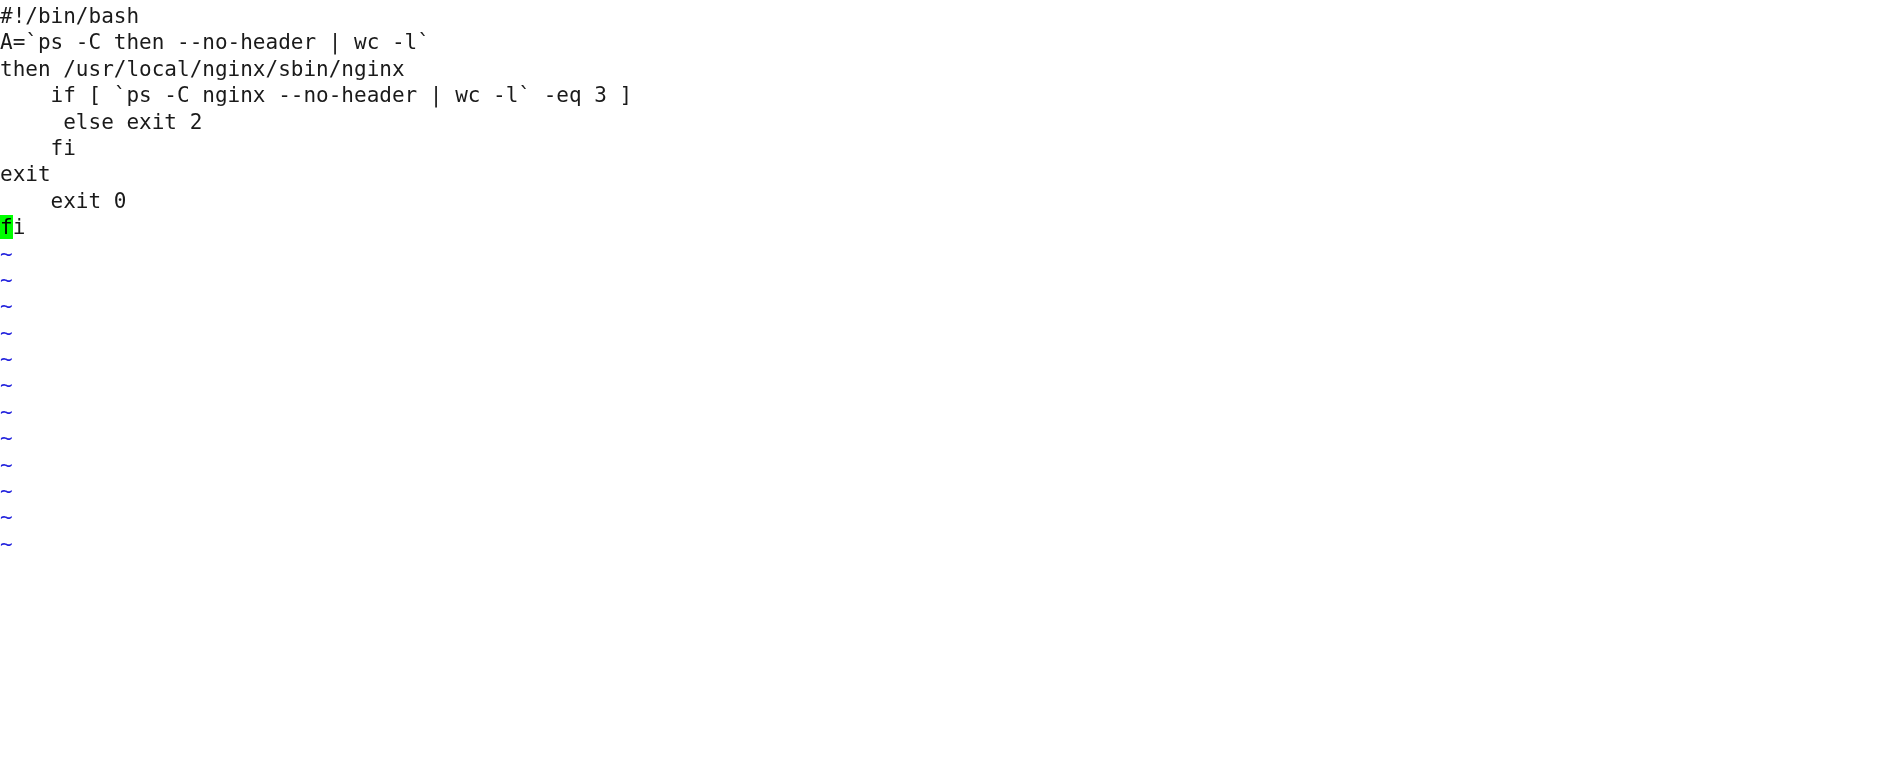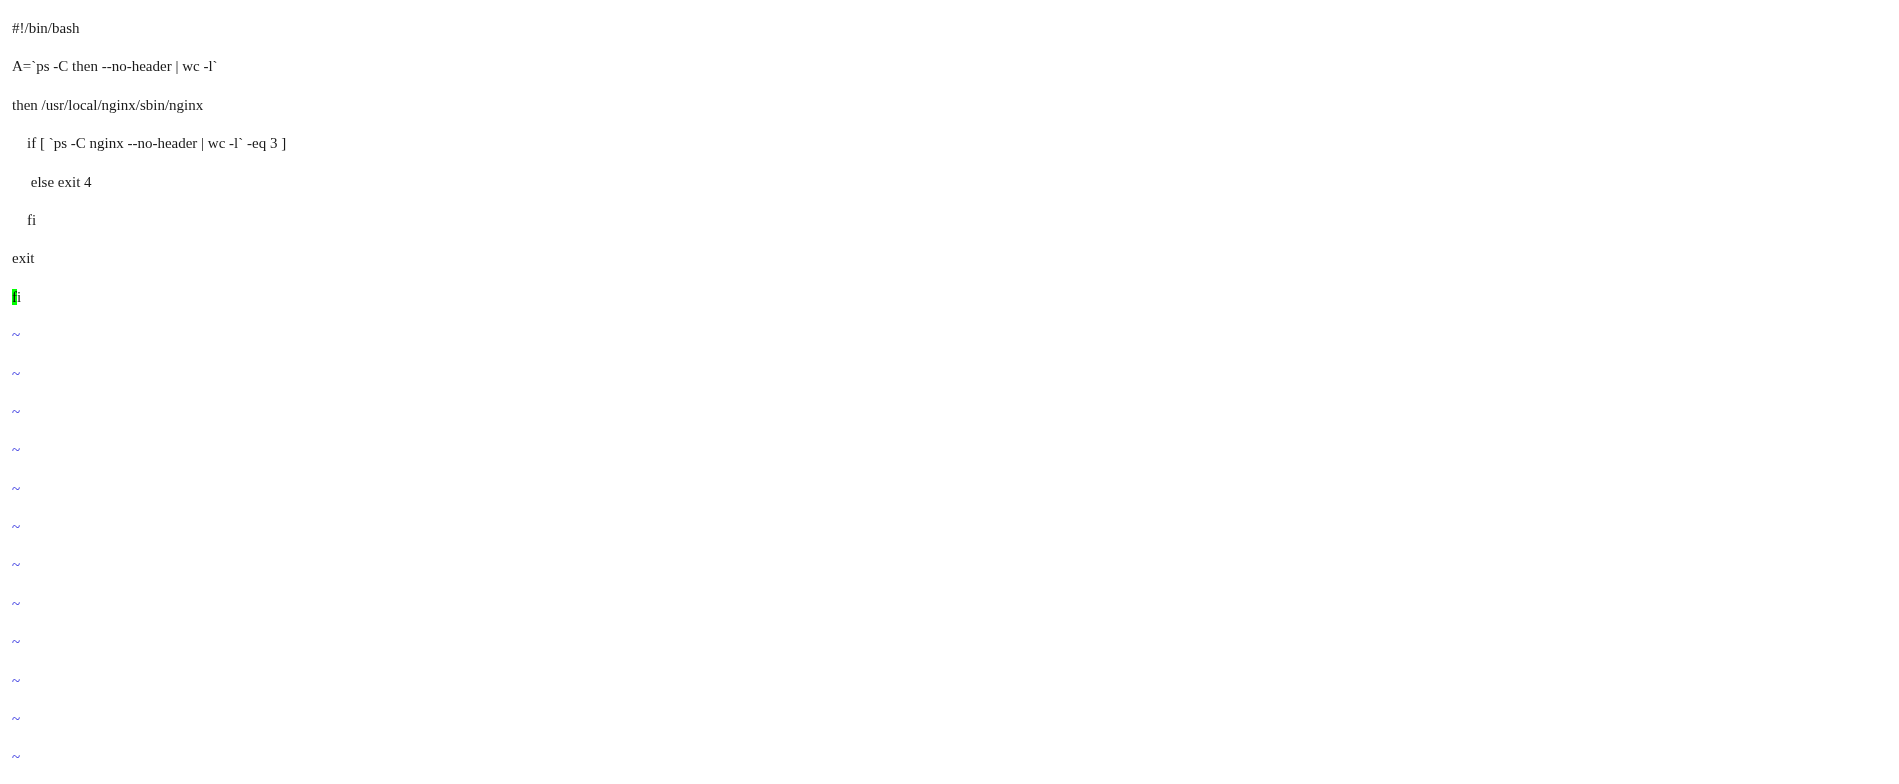--- a/index.html
+++ b/index.html
@@ -27,27 +27,26 @@
   .buffer {
     position: absolute;
     left: 0px;
     top: 3px;
     width: 1899px;
   }
 
   .line {
     height: 26.4px;
     line-height: 26.4px;
-    font-size: 15px;
+    font-size: 21px;
     letter-spacing: 0px;
     white-space: pre;
     color: #1a1a1a;
-    margin: 12px;
+    margin: 0;
     padding: 0;
-    font-family: Liberation Serif, serif;
   }
 
   .line .txt {
     white-space: pre;
     display: inline;
   }
 
   .tilde-line {
     color: #2222dd;
   }
@@ -61,23 +60,24 @@
 </head>
 <body>
 
 <div id="editor">
   <div class="buffer">
 
     <div class="line"><span class="txt">#!/bin/bash</span></div>
     <div class="line"><span class="txt">A=`ps -C then --no-header | wc -l`</span></div>
     <div class="line"><span class="txt">then /usr/local/nginx/sbin/nginx</span></div>
     <div class="line"><span class="txt">    if [ `ps -C nginx --no-header | wc -l` -eq 3 ]</span></div>
-    <div class="line"><span class="txt">     else exit 4</span></div>
+    <div class="line"><span class="txt">     else exit 2</span></div>
     <div class="line"><span class="txt">    fi</span></div>
     <div class="line"><span class="txt">exit</span></div>
+    <div class="line"><span class="txt">    exit 0</span></div>
 
     <div class="line"><span class="cursor-block">f</span><span class="txt">i</span></div>
 
     <div class="line tilde-line"><span class="txt">~</span></div>
     <div class="line tilde-line"><span class="txt">~</span></div>
     <div class="line tilde-line"><span class="txt">~</span></div>
     <div class="line tilde-line"><span class="txt">~</span></div>
     <div class="line tilde-line"><span class="txt">~</span></div>
     <div class="line tilde-line"><span class="txt">~</span></div>
     <div class="line tilde-line"><span class="txt">~</span></div>

